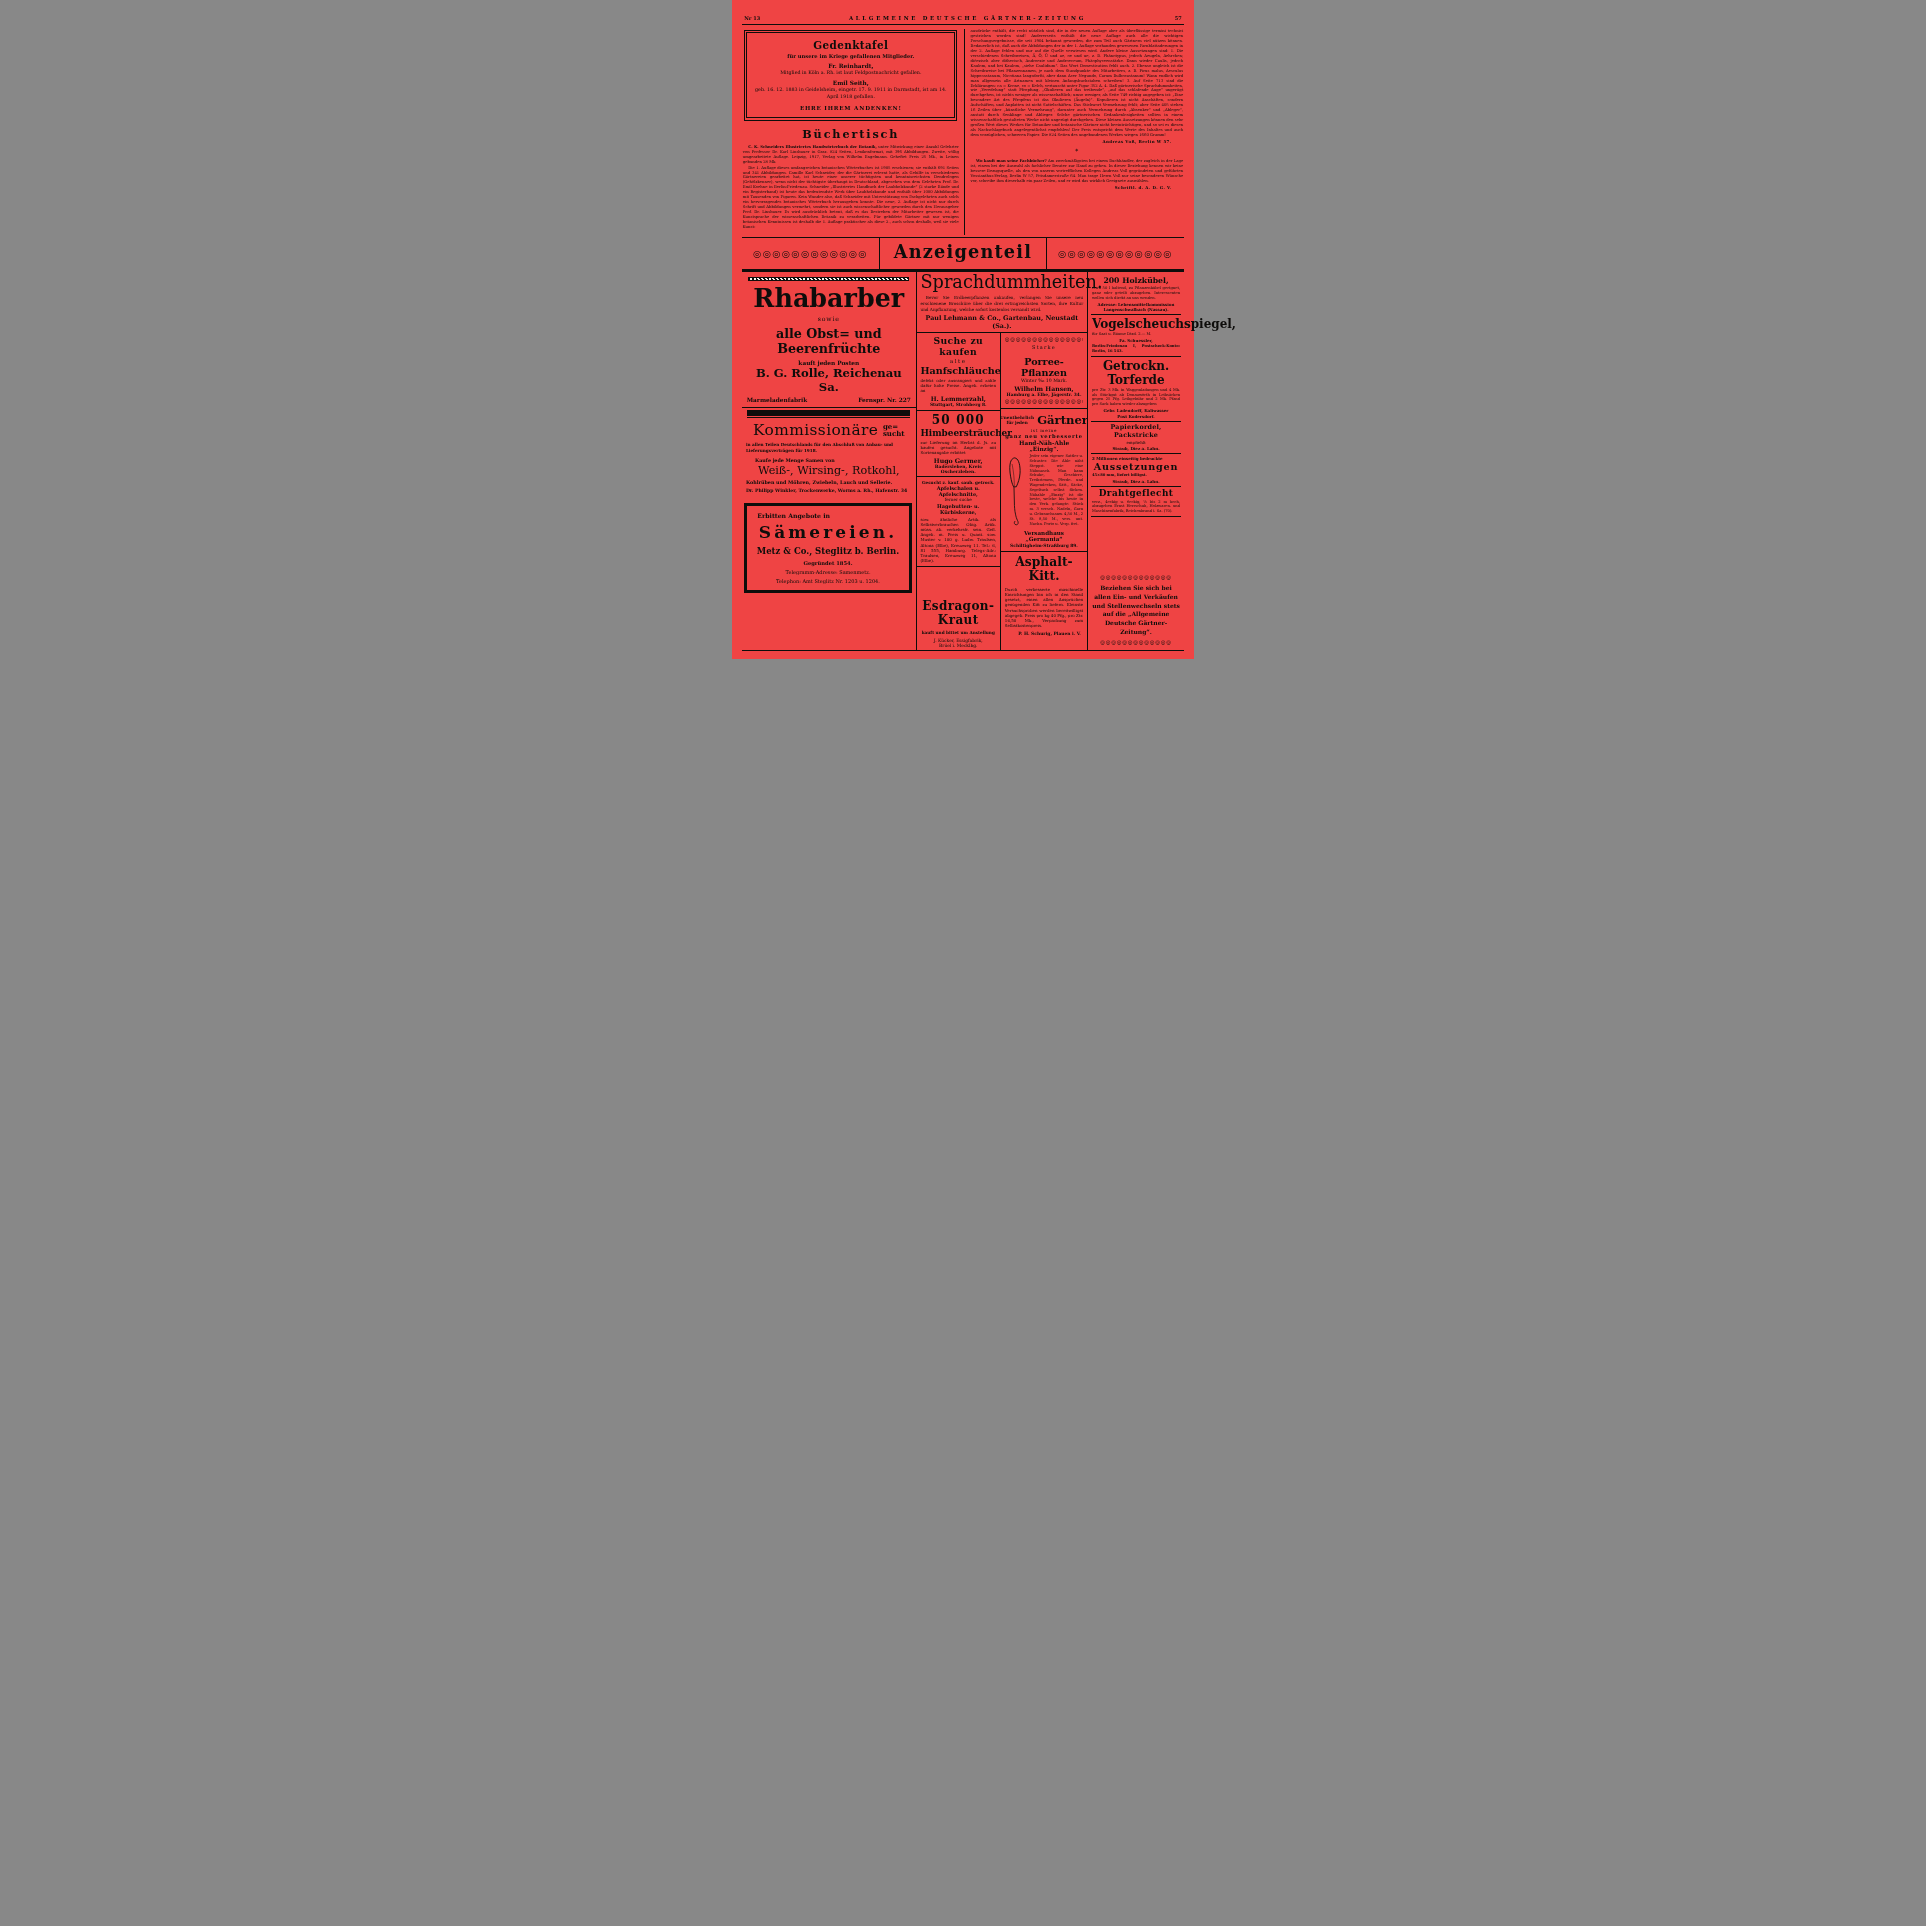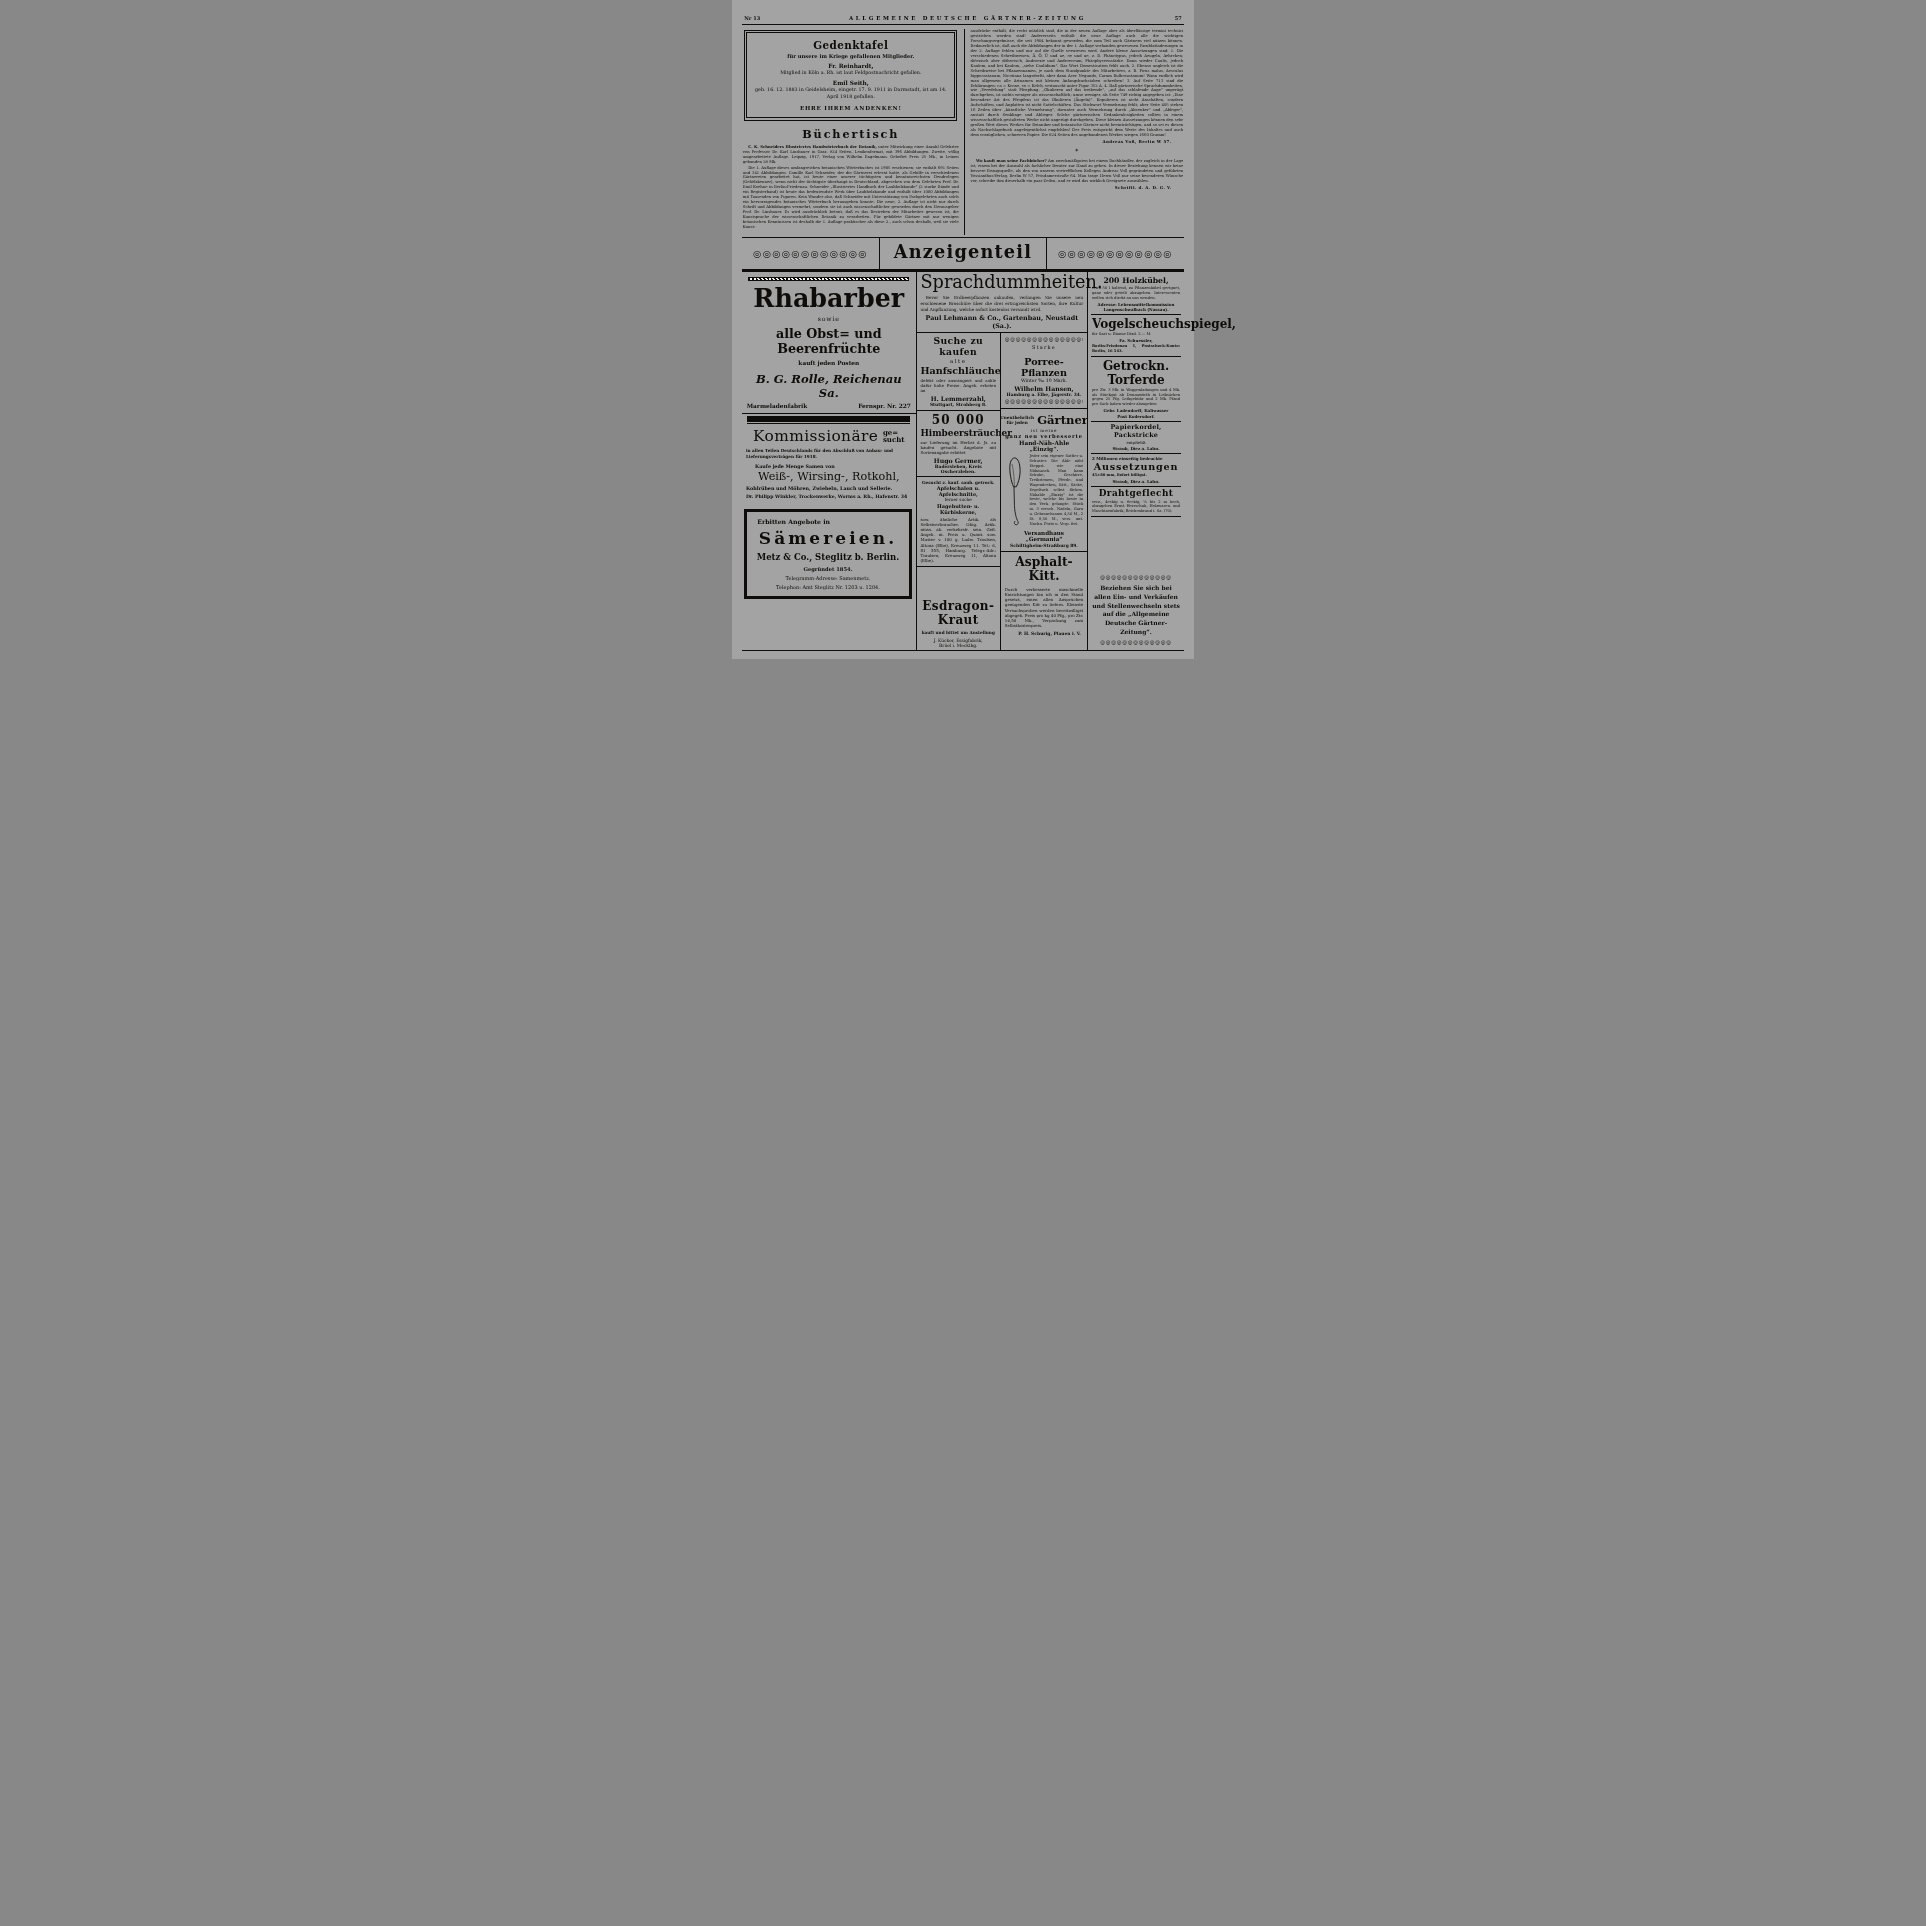--- a/index.html
+++ b/index.html
@@ -1,18 +1,18 @@
 <!DOCTYPE html>
 <html style="font-size:6.2px"><head>
 <meta charset="utf-8">
 <style>
   * { margin:0; padding:0; box-sizing:border-box; }
   html,body { background:#888; }
   .page {
-    width:462px; min-height:659px; margin:0 auto; background:#a3a3a3; color:#0e0d0b;
+    width:462px; min-height:659px; margin:0 auto; background:#ef4444; color:#0e0d0b;
     font-family:"DejaVu Serif", serif; padding:5.4px 10px 7.7px 10px;
     display:flex; flex-direction:column;
   }
   
   .masthead { display:flex; align-items:baseline; justify-content:space-between;
     border-bottom:1.2px solid #0e0d0b; padding:10px 2.3px 2.3px 2.3px; }
   .masthead .issue, .masthead .pageno { font-size:5px; font-weight:bold; }
   .masthead .mtitle { font-size:5.4px; font-weight:bold; letter-spacing:2.7px; text-align:center; flex:1; }
   
   .top-section { display:flex; padding-top:3.9px; }
@@ -46,21 +46,21 @@
   .hatch-bar { height:4.6px; background:repeating-linear-gradient(55deg,#0e0d0b 0 1.5px,#fbfaf6 1.5px 3.1px);
     border:0.4px solid #0e0d0b; margin:2.3px 2.3px 3.9px 2.3px; }
   .ad { padding:2.3px 3.9px; }
   .rule-b { border-bottom:0.8px solid #0e0d0b; }
   
   .rh-title { font-size:25.4px; font-weight:bold; text-align:center; line-height:1.05; }
   .rh-sowie { font-size:6.2px; text-align:center; margin-top:3.1px; letter-spacing:0.8px; }
   .rh-l2 { font-size:12.7px; font-weight:bold; text-align:center; margin-top:3.9px; }
   .rh-l3 { font-size:12.7px; font-weight:bold; text-align:center; }
   .rh-l4 { font-size:5.8px; font-weight:bold; text-align:center; margin-top:3.9px; }
-  .rh-firm { font-size:11.6px; font-weight:bold; text-align:center; margin-top:6px;font-style:italic; }
+  .rh-firm { font-size:11.6px; font-weight:bold; text-align:center; margin-top:0; }
   .rh-footer { display:flex; justify-content:space-between; font-size:5.8px; font-weight:bold; margin-top:3.1px; padding:0 0.8px 1.5px 0.8px; }
   .kom-bar { height:5.8px; background:#0e0d0b; margin:0 1.5px; }
   .kom-rule { border-top:0.6px solid #0e0d0b; margin:1.2px 1.5px 3.1px 1.5px; }
   .kom-head { display:flex; align-items:center; justify-content:center; gap:4.6px; }
   .kom-big { font-size:15.4px; font-weight:500; letter-spacing:0.4px; }
   .kom-ge { font-size:7px; font-weight:bold; line-height:1.05; text-align:left; }
   .kom-body { font-size:4.2px; font-weight:bold; line-height:1.35; margin-top:3.1px; }
   .kom-lead { font-size:4.8px; font-weight:bold; margin-top:3.1px; padding-left:9.2px; }
   .kom-big2 { font-size:11.2px; text-align:center; margin-top:1.5px; }
   .kom-sub { font-size:4.8px; font-weight:bold; margin-top:2.3px; }

